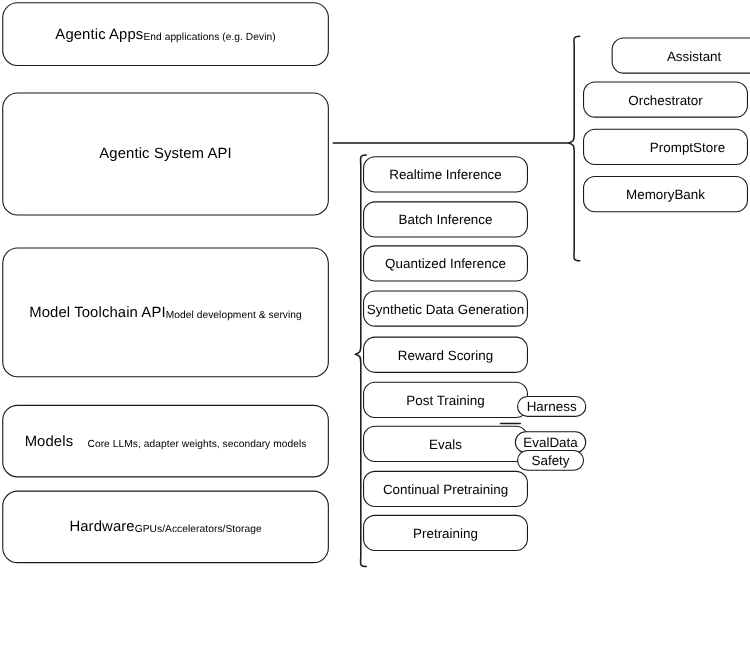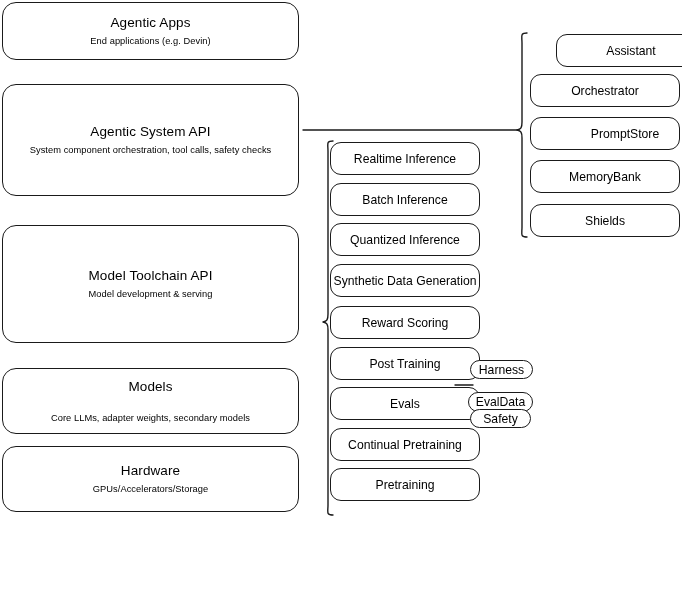--- a/index.html
+++ b/index.html
@@ -24,24 +24,24 @@
   }
 
   
   .box {
     position: absolute;
     box-sizing: border-box;
     border: 1.4px solid #1a1a1a;
     border-radius: 12px;
     background: #ffffff;
     display: flex;
-    flex-direction: column;
+    flex-direction: row;
     align-items: center;
     justify-content: center;
-    text-align: left;
+    text-align: right;
     z-index: 3;
   }
 
   
   .layer-box {
     left: 2px;
     width: 297px;
     border-radius: 14px;
   }
   .layer-title {
@@ -134,21 +134,20 @@
     <path d="M 455 418 L 473 418"></path>
   </svg>
 
   <div class="box layer-box" style="top:2px;height:58px;">
     <div class="layer-title">Agentic Apps</div>
     <div class="layer-sub">End applications (e.g. Devin)</div>
   </div>
 
   <div class="box layer-box" style="top:84px;height:112px;">
     <div class="layer-title">Agentic System API</div>
-    <div class="layer-sub">System component orchestration, tool calls, safety checks</div>
   </div>
 
   <div class="box layer-box" style="top:225px;height:118px;">
     <div class="layer-title">Model Toolchain API</div>
     <div class="layer-sub">Model development &amp; serving</div>
   </div>
 
   <div class="box layer-box" style="top:368px;height:66px;gap:13px;">
     <div class="layer-title">Models</div>
     <div class="layer-sub">Core LLMs, adapter weights, secondary models</div>
@@ -193,23 +192,20 @@
   </div>
   <div class="box item-box right-box" style="top:74px;">
     <span>Orchestrator</span>
   </div>
   <div class="box item-box right-box" style="top:117px;padding-left:40px;">
     <span>PromptStore</span>
   </div>
   <div class="box item-box right-box" style="top:160px;">
     <span>MemoryBank</span>
   </div>
-  <div class="box item-box right-box" style="top:204px;">
-    <span>Shields</span>
-  </div>
 
   <div class="pill" style="left:470px;top:360px;width:63px;height:19px;z-index:5;">
     <span>Harness</span>
   </div>
   <div class="pill" style="left:468px;top:392px;width:65px;height:20px;z-index:6;">
     <span>EvalData</span>
   </div>
   <div class="pill" style="left:470px;top:409px;width:61px;height:19px;z-index:7;">
     <span>Safety</span>
   </div>

